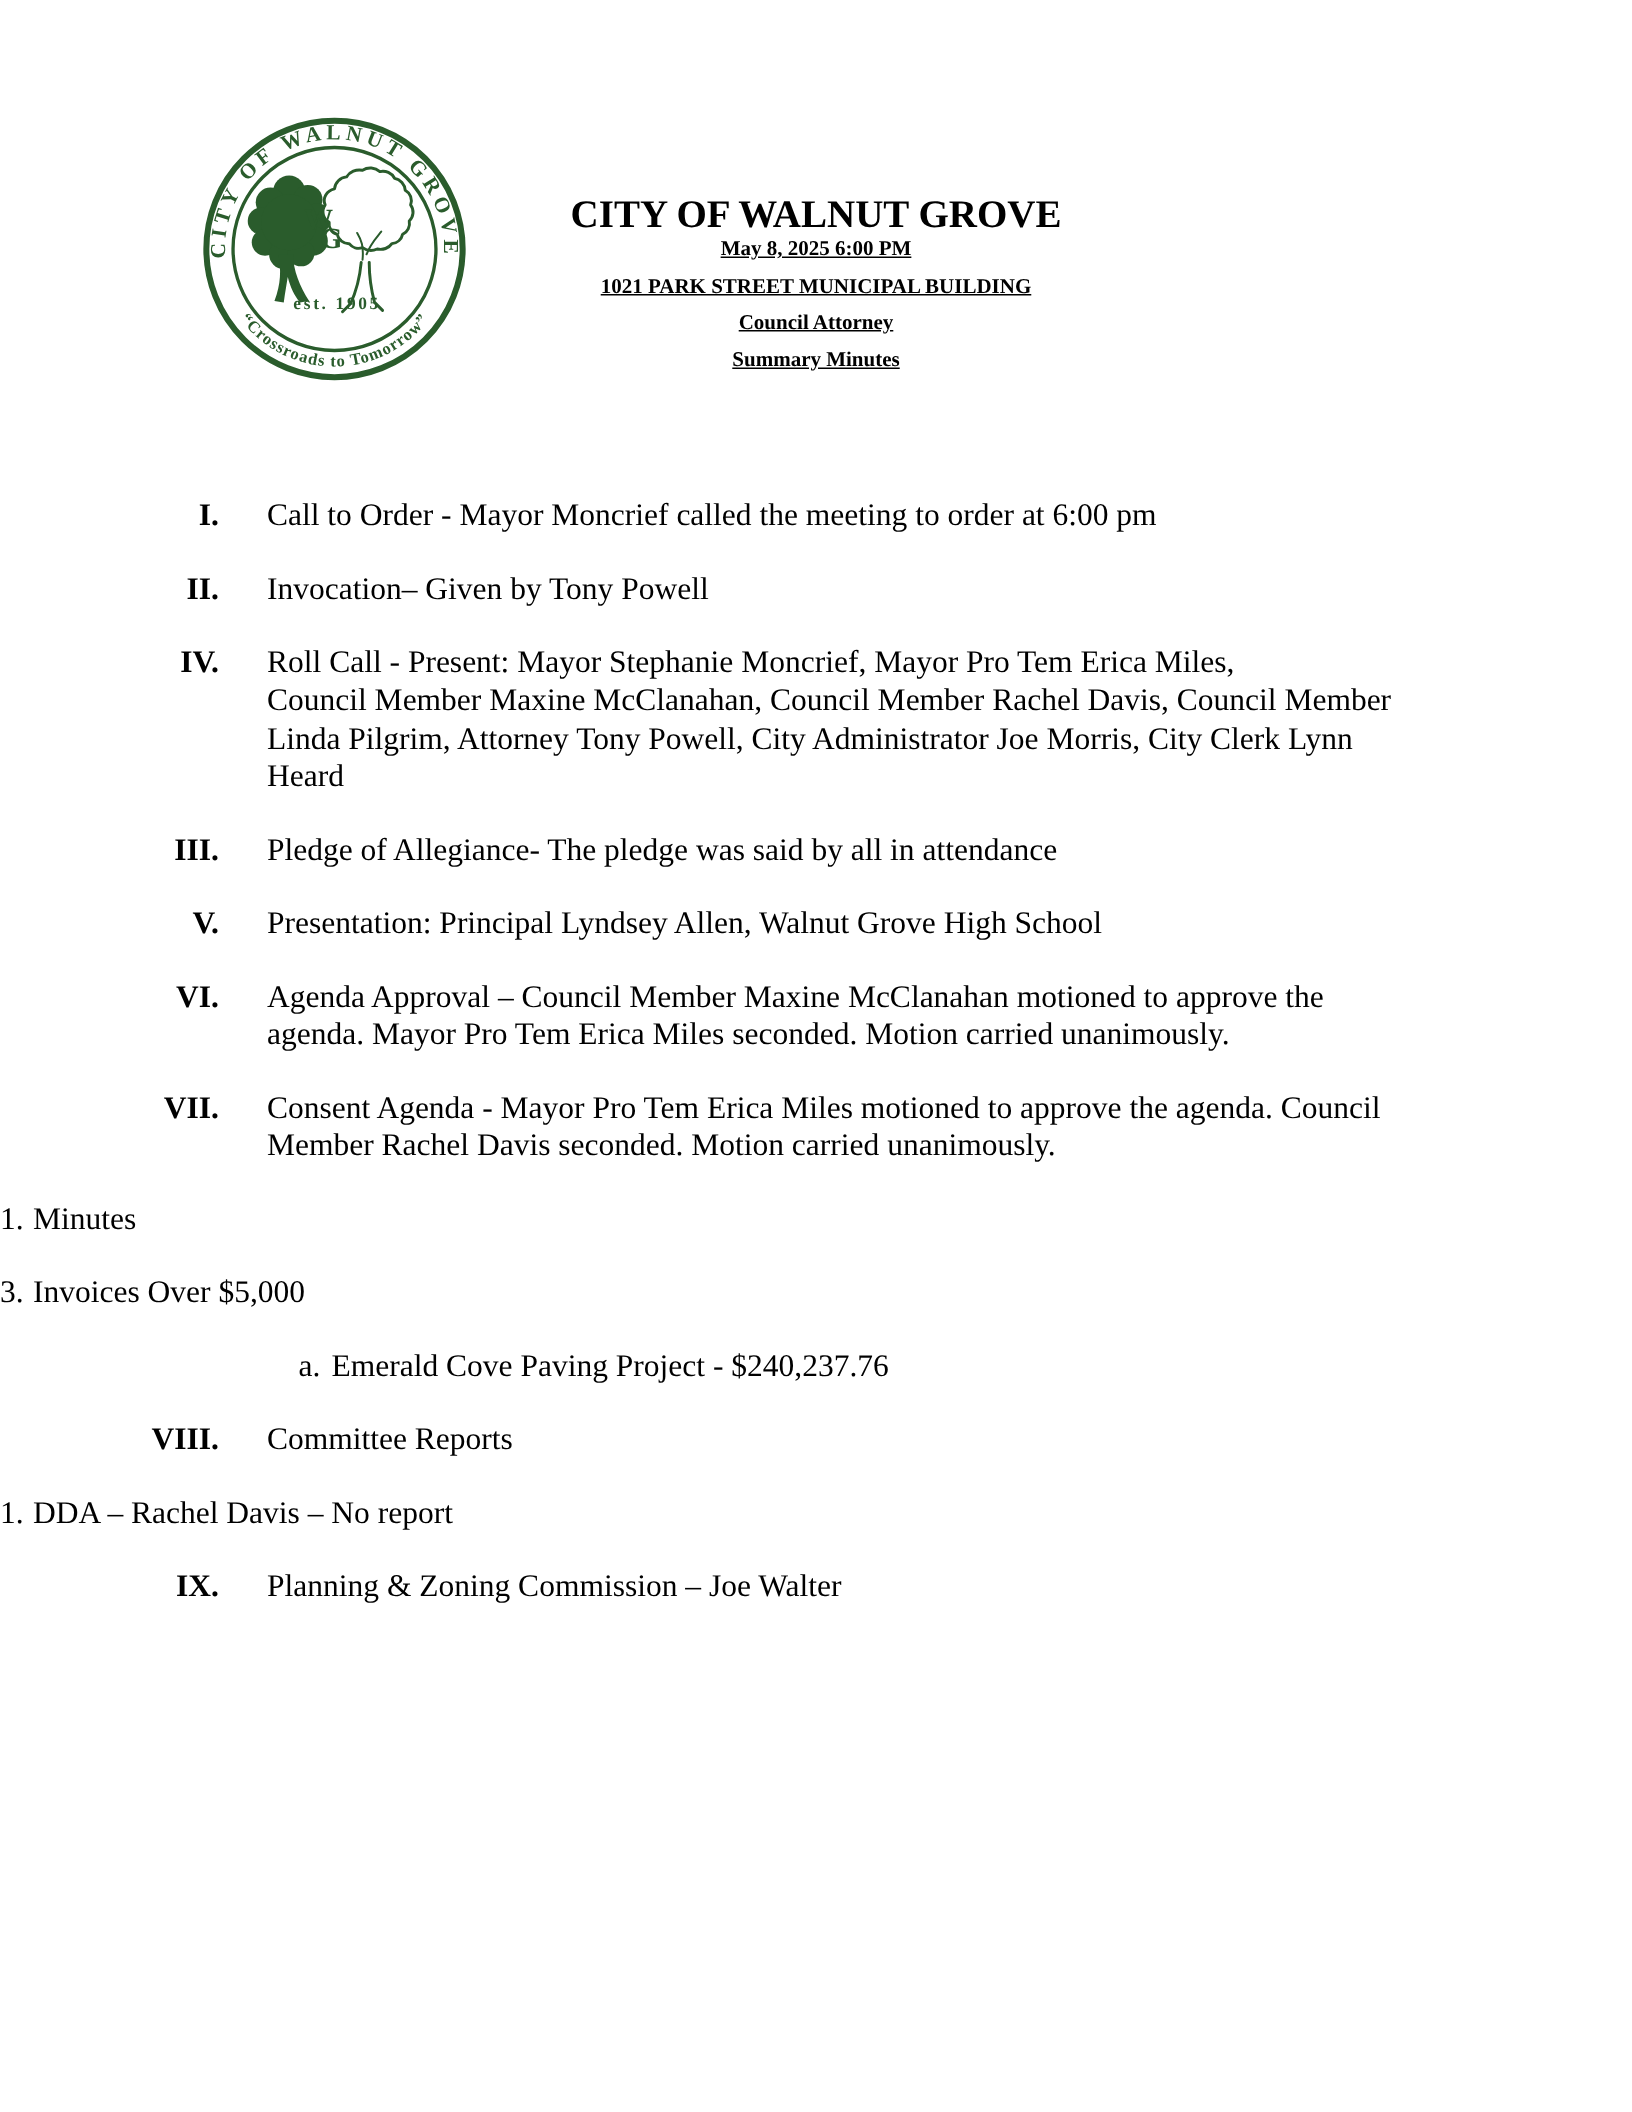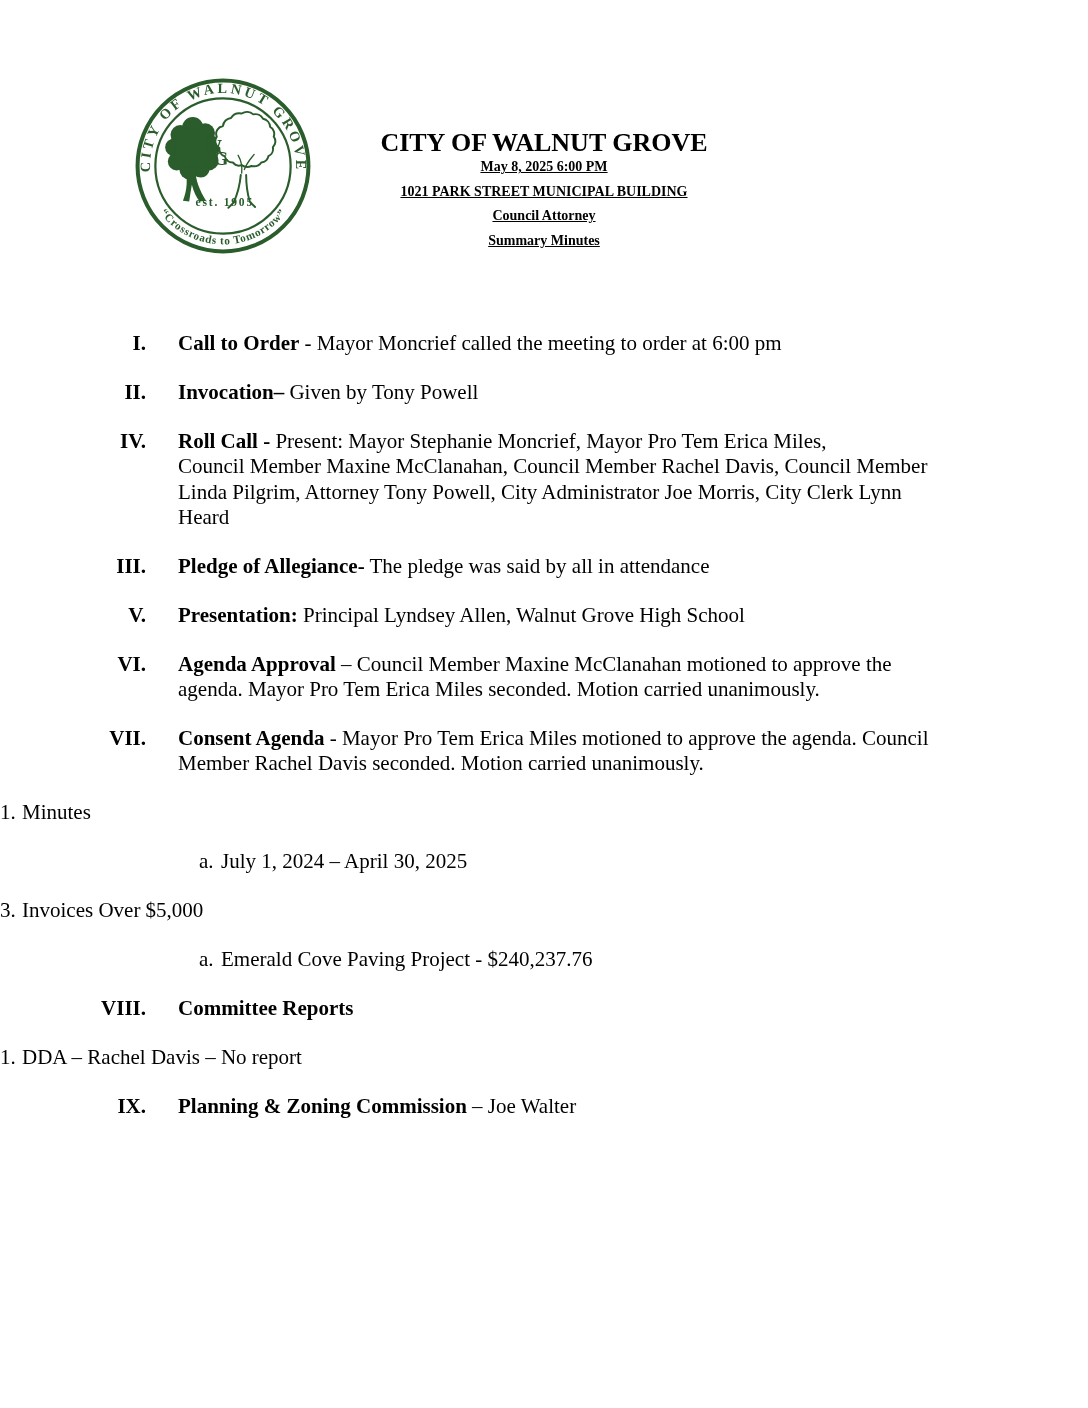--- a/index.html
+++ b/index.html
@@ -19,21 +19,21 @@
   .h-title{font-size:26px;line-height:25px;}
   .h-line{font-size:14px;line-height:24.7px;text-decoration:underline;}
 
   
   .agenda{position:absolute;left:0;top:331px;width:100%;font-size:21px;}
   .item{margin-top:23.5px;}
   .item:first-child{margin-top:0;}
   .item.main{display:flex;}
   .num{flex:0 0 146px;text-align:right;font-weight:bold;white-space:pre;}
   .body{margin-left:32px;width:763px;line-height:25.4px;white-space:pre-wrap;}
-  .body b{font-weight:bold;}
+  .body b{font-weight:normal;}
   .item.sub1{line-height:25.4px;}
   .item.sub2{margin-left:199px;line-height:25.4px;}
   .snum{display:inline-block;min-width:22px;}
 </style>
 </head>
 <body>
 
 <div class="page">
 
   <div class="seal">
@@ -134,23 +134,20 @@
 agenda. Mayor Pro Tem Erica Miles seconded. Motion carried unanimously.</span></span>
       </div>
       <div class="item main">
         <span class="num">VII.</span>
         <span class="body"><b class="bold-label">Consent Agenda</b><span class="rest"> - Mayor Pro Tem Erica Miles motioned to approve the agenda. Council
 Member Rachel Davis seconded. Motion carried unanimously.</span></span>
       </div>
       <div class="item sub1">
         <div class="line"><span class="snum">1.</span><span class="stext">Minutes</span></div>
       </div>
-      <div class="item sub2">
-        <div class="line"><span class="snum">a.</span><span class="stext">July 1, 2024 – April 30, 2025</span></div>
-      </div>
       <div class="item sub1">
         <div class="line"><span class="snum">3.</span><span class="stext">Invoices Over $5,000</span></div>
       </div>
       <div class="item sub2">
         <div class="line"><span class="snum">a.</span><span class="stext">Emerald Cove Paving Project - $240,237.76</span></div>
       </div>
       <div class="item main">
         <span class="num">VIII.</span>
         <span class="body"><b class="bold-label">Committee Reports</b></span>
       </div>

